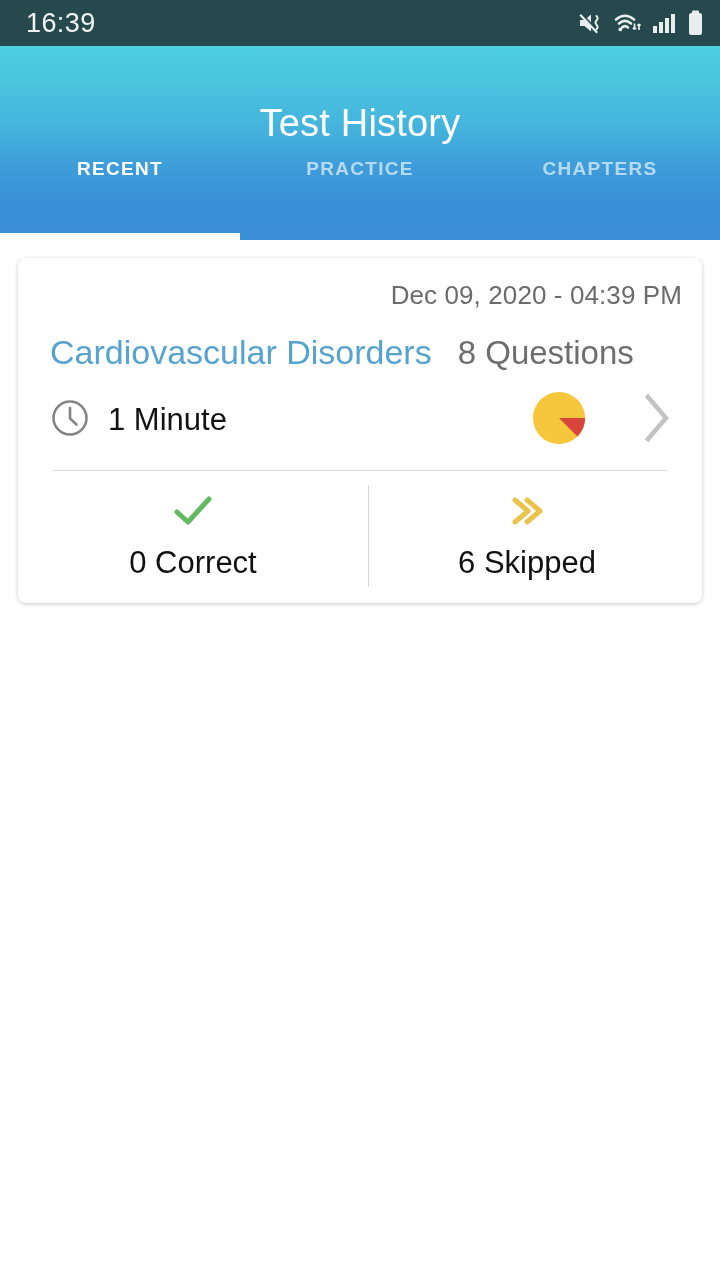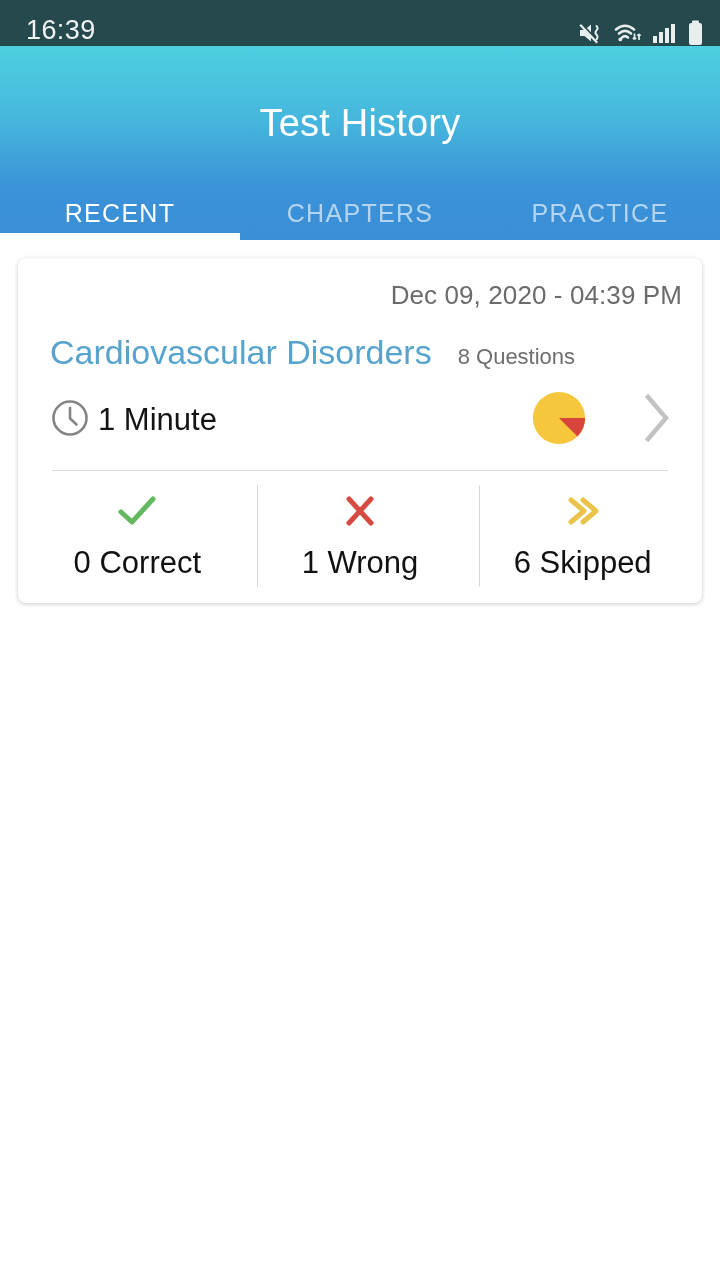--- a/index.html
+++ b/index.html
@@ -9,21 +9,21 @@
     overflow: hidden;
     font-family: "Liberation Sans", sans-serif;
     background: #ffffff;
   }
 
   
   .status-bar {
     height: 46px;
     background: #25494d;
     display: flex;
-    align-items: flex-end;
+    align-items: center;
     justify-content: space-between;
     padding: 0 16px 0 26px;
   }
   .status-clock {
     color: #f2f4f4;
     font-size: 27px;
     letter-spacing: 0.4px;
     font-family: "Liberation Sans", sans-serif;
   }
   .status-icons {
@@ -58,25 +58,25 @@
     position: absolute;
     bottom: 0;
     left: 0;
     right: 0;
     height: 82px;
     display: flex;
   }
   .tab {
     flex: 1;
     display: flex;
-    align-items: flex-end;
+    align-items: flex-start;
     justify-content: center;
     position: relative;
-    font-size: 25px;
-    font-weight: 400;
+    font-size: 19px;
+    font-weight: 700;
     letter-spacing: 1.3px;
     color: rgba(255,255,255,0.62);
     padding-bottom: 12px;
   }
   .tab.active { color: #ffffff; }
   .tab.active::after {
     content: "";
     position: absolute;
     left: 0;
     right: 0;
@@ -114,33 +114,33 @@
     gap: 26px;
   }
   .card-title {
     color: #56a3cd;
     font-size: 34px;
     font-weight: 400;
     white-space: nowrap;
   }
   .card-questions {
     color: #6e6e6e;
-    font-size: 22px;
+    font-size: 33px;
     white-space: nowrap;
   }
   .card-mid {
     display: flex;
     align-items: center;
     padding: 20px 4px 0 16px;
     height: 76px;
   }
   .duration {
     display: flex;
     align-items: center;
-    gap: 8px;
+    gap: 18px;
   }
   .duration-text {
     font-size: 31px;
     color: #131313;
   }
   .spacer { flex: 1; }
   .pie-wrap { margin-right: 52px; }
   .chevron-right { margin-right: 8px; }
 
   .divider {
@@ -228,24 +228,24 @@
   </div>
 </div>
 
 <div class="app-bar">
   <div class="app-title">Test History</div>
   <div class="tabs">
     <div class="tab active">
       <span>RECENT</span>
     </div>
     <div class="tab">
+      <span>PRACTICE</span>
+    </div>
+    <div class="tab">
       <span>CHAPTERS</span>
-    </div>
-    <div class="tab">
-      <span>PRACTICE</span>
     </div>
   </div>
 </div>
 
 <div class="content">
 
   <div class="card">
 
     <div class="card-date">Dec 09, 2020 - 04:39 PM</div>
 
@@ -289,28 +289,20 @@
 
       <div class="stat">
         <span class="stat-icon">
           <svg width="48" height="40" viewBox="0 0 48 40">
             <path d="M8 21 L19 31 L40 8" stroke="#63b860" stroke-width="5" fill="none" stroke-linecap="round" stroke-linejoin="round"></path>
           </svg>
         </span>
         <span class="stat-label">0 Correct</span>
       </div>
 
-      <div class="stat">
-        <span class="stat-icon">
-          <svg width="44" height="40" viewBox="0 0 44 40">
-            <path d="M11 8 L33 32 M33 8 L11 32" stroke="#d64a40" stroke-width="5" fill="none" stroke-linecap="round"></path>
-          </svg>
-        </span>
-        <span class="stat-label">1 Wrong</span>
-      </div>
 
       <div class="stat">
         <span class="stat-icon">
           <svg width="48" height="40" viewBox="0 0 48 40">
             <path d="M12 9 L25 20 L12 31" stroke="#eac44a" stroke-width="5" fill="none" stroke-linecap="round" stroke-linejoin="round"></path>
             <path d="M24 9 L37 20 L24 31" stroke="#eac44a" stroke-width="5" fill="none" stroke-linecap="round" stroke-linejoin="round"></path>
           </svg>
         </span>
         <span class="stat-label">6 Skipped</span>
       </div>

